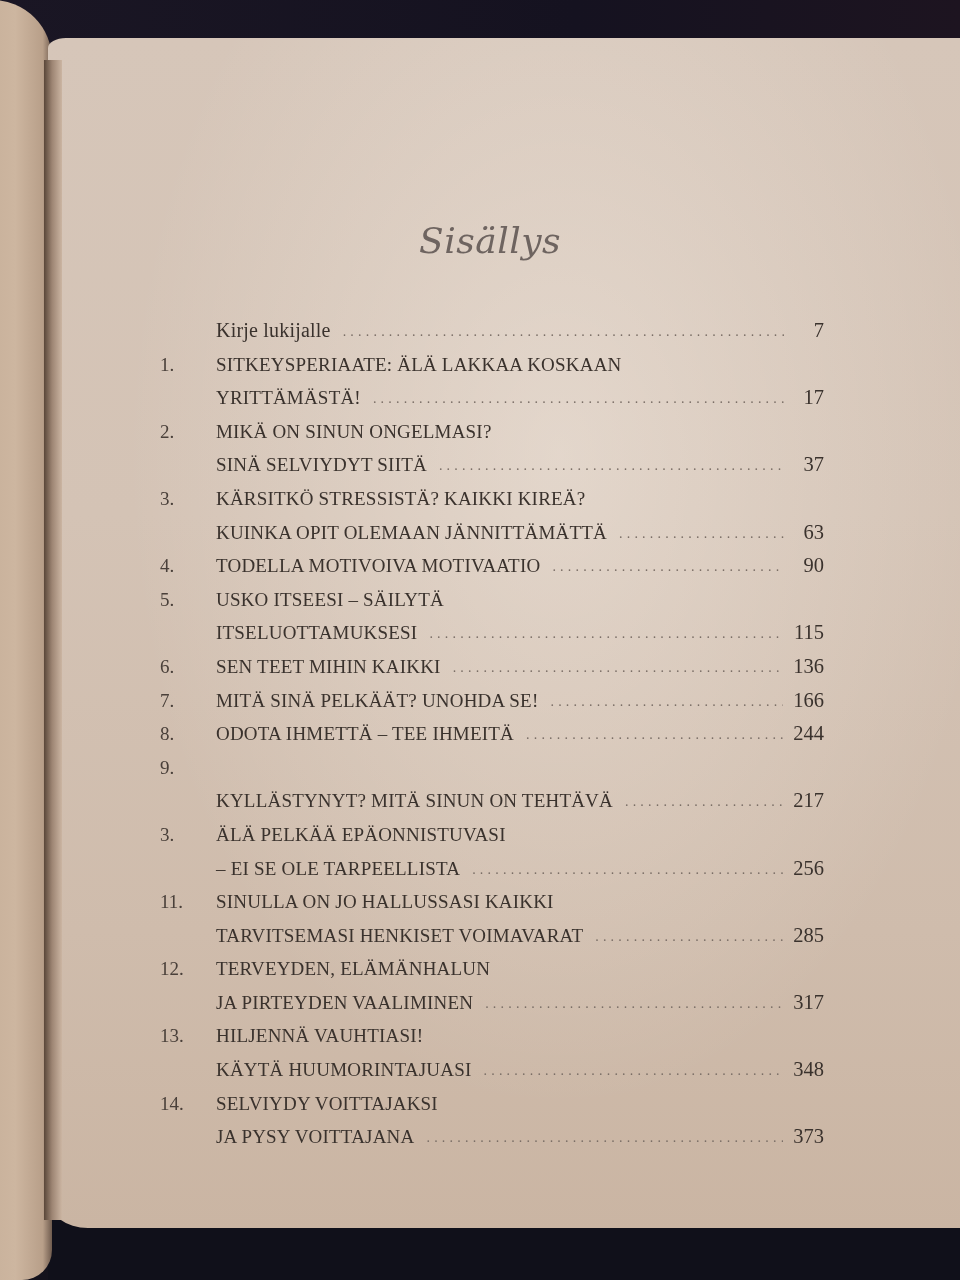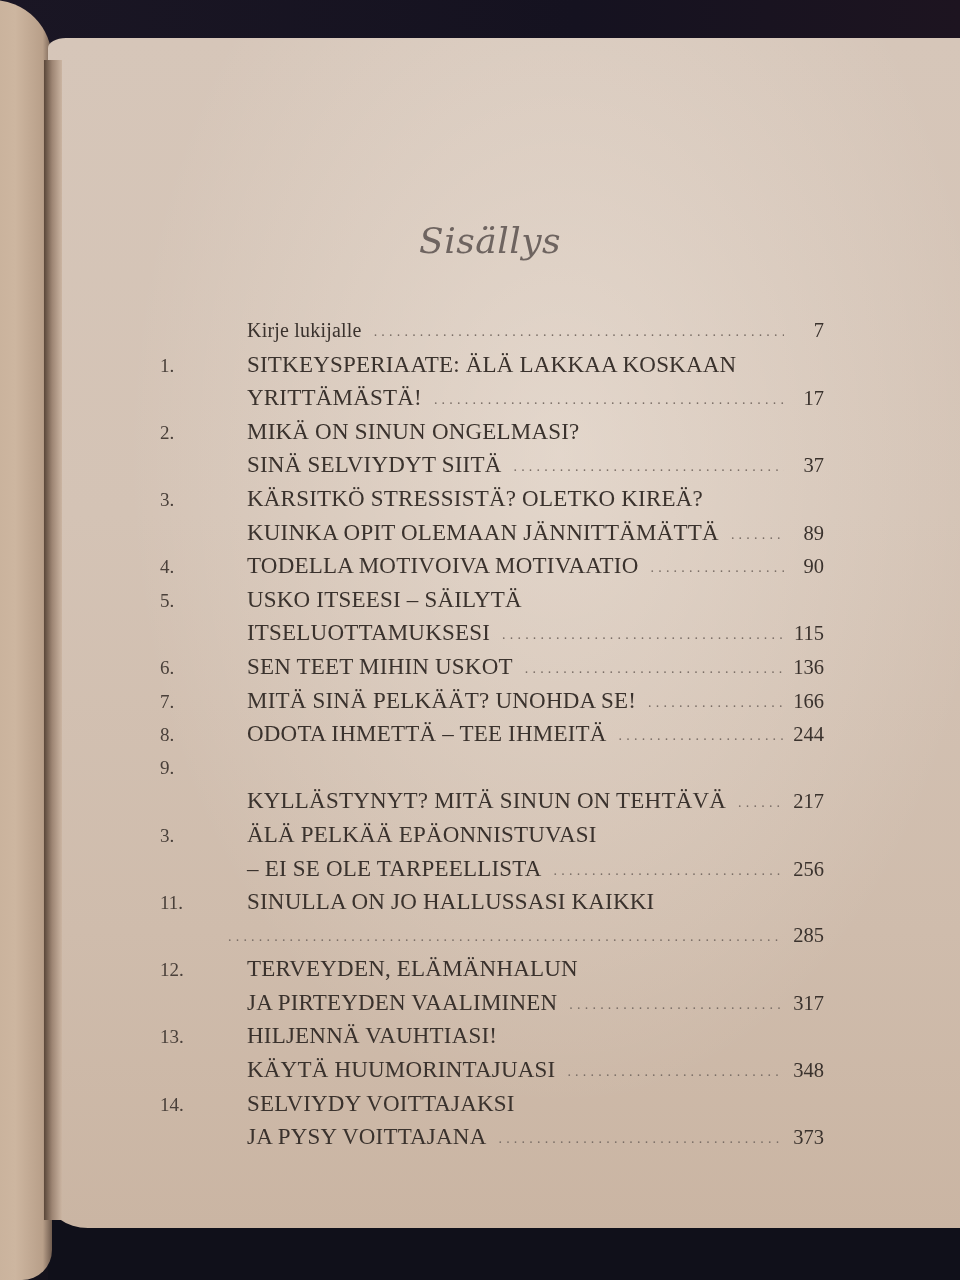--- a/index.html
+++ b/index.html
@@ -94,25 +94,24 @@
     }
     .toc-num {
       width: 56px;
       flex: 0 0 56px;
       font-size: 19px;
       color: #4a403a;
     }
     .toc-title {
       flex: 0 0 auto;
       letter-spacing: 0.2px;
-      margin-left: 31px;
     }
     .toc-title.caps {
       text-transform: none;
-      font-size: 23px;
+      font-size: 19px;
     }
     .toc-leader {
       flex: 1 1 auto;
       margin: 0 10px 0 12px;
       overflow: hidden;
       color: #7a6e66;
       font-size: 14px;
       letter-spacing: 4.2px;
       position: relative;
       top: -1px;
@@ -157,47 +156,47 @@
       <span class="toc-title caps">MIKÄ ON SINUN ONGELMASI?</span>
     </div>
     <div class="toc-row">
       <span class="toc-num"></span>
       <span class="toc-title caps">SINÄ SELVIYDYT SIITÄ</span>
       <span class="toc-leader">........................................................................................................................</span>
       <span class="toc-page">37</span>
     </div>
     <div class="toc-row">
       <span class="toc-num">3.</span>
-      <span class="toc-title caps">KÄRSITKÖ STRESSISTÄ? OLETKO KIREÄ?</span>
+      <span class="toc-title caps">KÄRSITKÖ STRESSISTÄ? KAIKKI KIREÄ?</span>
     </div>
     <div class="toc-row">
       <span class="toc-num"></span>
       <span class="toc-title caps">KUINKA OPIT OLEMAAN JÄNNITTÄMÄTTÄ</span>
       <span class="toc-leader">........................................................................................................................</span>
-      <span class="toc-page">89</span>
+      <span class="toc-page">63</span>
     </div>
     <div class="toc-row">
       <span class="toc-num">4.</span>
       <span class="toc-title caps">TODELLA MOTIVOIVA MOTIVAATIO</span>
       <span class="toc-leader">........................................................................................................................</span>
       <span class="toc-page">90</span>
     </div>
     <div class="toc-row">
       <span class="toc-num">5.</span>
       <span class="toc-title caps">USKO ITSEESI – SÄILYTÄ</span>
     </div>
     <div class="toc-row">
       <span class="toc-num"></span>
       <span class="toc-title caps">ITSELUOTTAMUKSESI</span>
       <span class="toc-leader">........................................................................................................................</span>
       <span class="toc-page">115</span>
     </div>
     <div class="toc-row">
       <span class="toc-num">6.</span>
-      <span class="toc-title caps">SEN TEET MIHIN USKOT</span>
+      <span class="toc-title caps">SEN TEET MIHIN KAIKKI</span>
       <span class="toc-leader">........................................................................................................................</span>
       <span class="toc-page">136</span>
     </div>
     <div class="toc-row">
       <span class="toc-num">7.</span>
       <span class="toc-title caps">MITÄ SINÄ PELKÄÄT? UNOHDA SE!</span>
       <span class="toc-leader">........................................................................................................................</span>
       <span class="toc-page">166</span>
     </div>
     <div class="toc-row">
@@ -224,20 +223,21 @@
       <span class="toc-title caps">– EI SE OLE TARPEELLISTA</span>
       <span class="toc-leader">........................................................................................................................</span>
       <span class="toc-page">256</span>
     </div>
     <div class="toc-row">
       <span class="toc-num">11.</span>
       <span class="toc-title caps">SINULLA ON JO HALLUSSASI KAIKKI</span>
     </div>
     <div class="toc-row">
       <span class="toc-num"></span>
+      <span class="toc-title caps">TARVITSEMASI HENKISET VOIMAVARAT</span>
       <span class="toc-leader">........................................................................................................................</span>
       <span class="toc-page">285</span>
     </div>
     <div class="toc-row">
       <span class="toc-num">12.</span>
       <span class="toc-title caps">TERVEYDEN, ELÄMÄNHALUN</span>
     </div>
     <div class="toc-row">
       <span class="toc-num"></span>
       <span class="toc-title caps">JA PIRTEYDEN VAALIMINEN</span>

